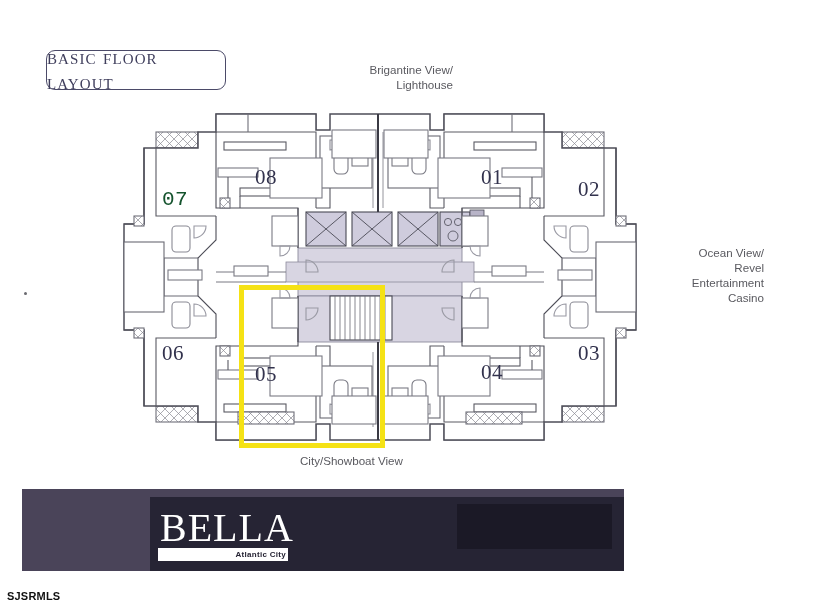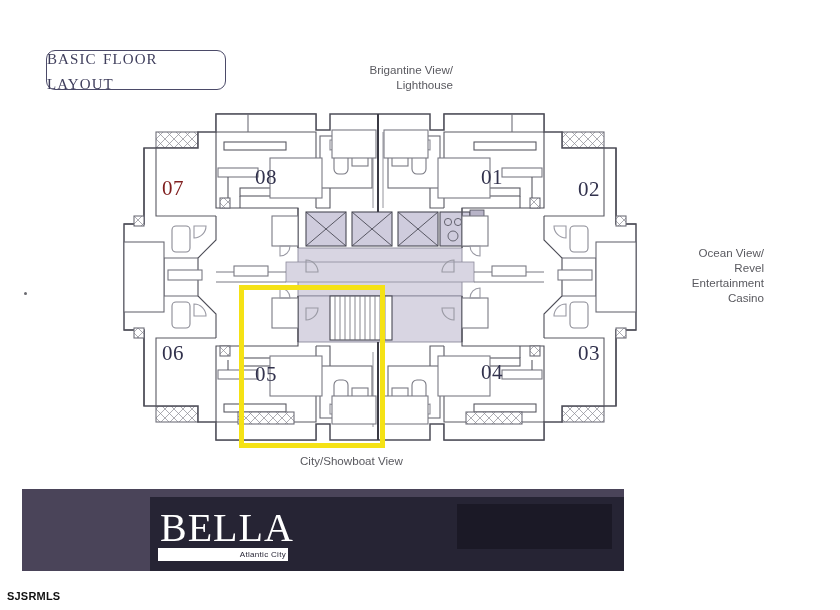--- a/index.html
+++ b/index.html
@@ -46,21 +46,21 @@
   #banner .inner{position:absolute;left:128px;top:8px;width:474px;height:74px;
       background:#262434;}
   #banner .darkblock{position:absolute;left:435px;top:15px;width:155px;height:45px;
       background:#1b1926;}
   #logo{position:absolute;left:160px;top:508px;width:132px;height:56px;}
   #logo .word{font-family:"Liberation Serif", serif;color:#ffffff;
       font-size:40px;line-height:40px;letter-spacing:1px;font-weight:400;}
   #logo .bar{position:absolute;left:-2px;top:40px;width:130px;height:13px;
       background:#ffffff;}
   #logo .sub{position:absolute;left:0px;top:41px;width:126px;height:11px;
-      text-align:right;font-size:8px;font-weight:normal;color:#262434;
+      text-align:right;font-size:8px;font-weight:bold;color:#262434;
       letter-spacing:0.3px;line-height:11px;padding-right:3px;}
 
   
   #watermark{position:absolute;left:7px;top:590px;font-size:11px;
       font-weight:bold;color:#111;letter-spacing:0.2px;text-align:center;}
 </style>
 </head>
 <body>
 
 <div id="page">
@@ -271,21 +271,21 @@
 
         <rect x="150" y="46" width="52" height="40" fill="#fff" stroke="#7a7a84"></rect>
         <rect x="318" y="46" width="52" height="40" fill="#fff" stroke="#7a7a84"></rect>
         <rect x="212" y="18" width="44" height="28" fill="#fff" stroke="#7a7a84"></rect>
         <rect x="264" y="18" width="44" height="28" fill="#fff" stroke="#7a7a84"></rect>
 
       </g>
     </svg>
   </div>
 
-  <div class="unit" id="u07" style="left: 162px; top: 176px; color: #7f1d1d;">07</div>
+  <div class="unit" id="u07" style="left: 162px; top: 188px; color: #14532d; font-family: Liberation Mono, monospace;">07</div>
   <div class="unit" id="u08" style="left: 255px; top: 165px; color: rgb(50, 50, 77);">08</div>
   <div class="unit" id="u01" style="left: 481px; top: 165px; color: rgb(50, 50, 77);">01</div>
   <div class="unit" id="u02" style="left: 578px; top: 177px; color: rgb(50, 50, 77);">02</div>
   <div class="unit" id="u06" style="left: 162px; top: 341px; color: rgb(50, 50, 77);">06</div>
   <div class="unit" id="u05" style="left: 255px; top: 362px; color: rgb(50, 50, 77);">05</div>
   <div class="unit" id="u04" style="left: 481px; top: 360px; color: rgb(50, 50, 77);">04</div>
   <div class="unit" id="u03" style="left: 578px; top: 341px; color: rgb(50, 50, 77);">03</div>
 
   <div id="highlight" style="border-color: rgb(245, 226, 21); border-width: 5px;"></div>
 

